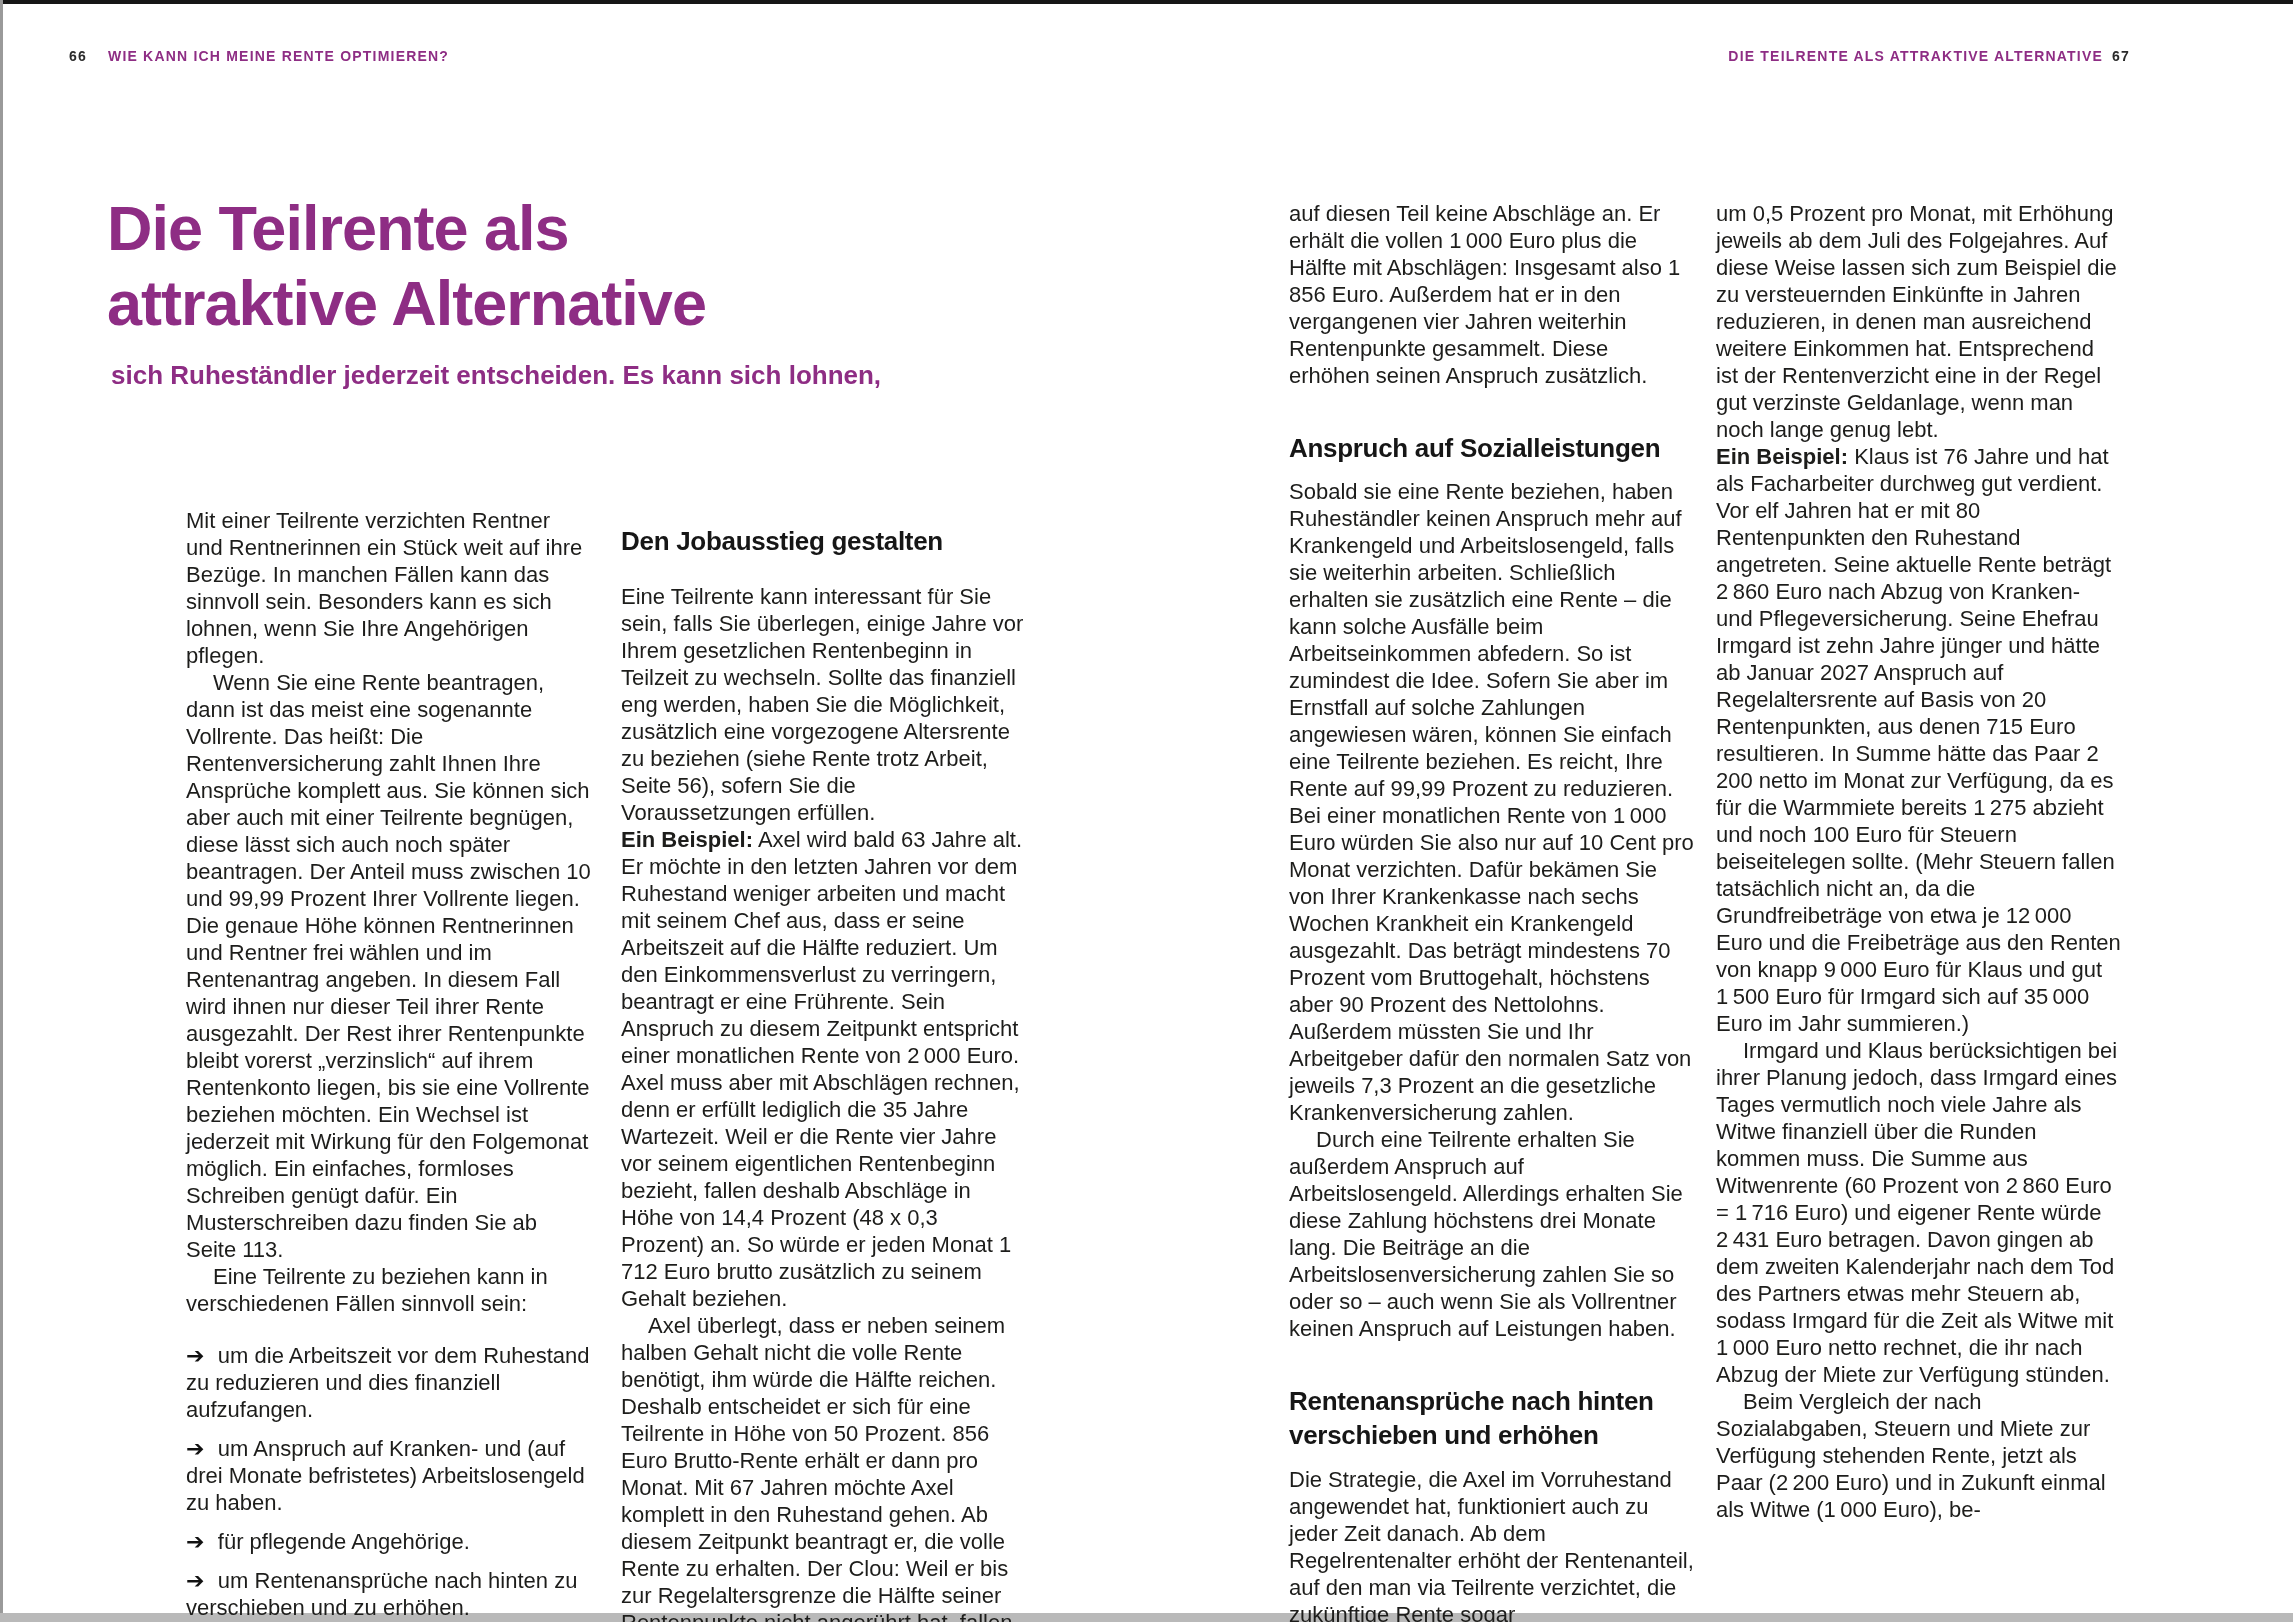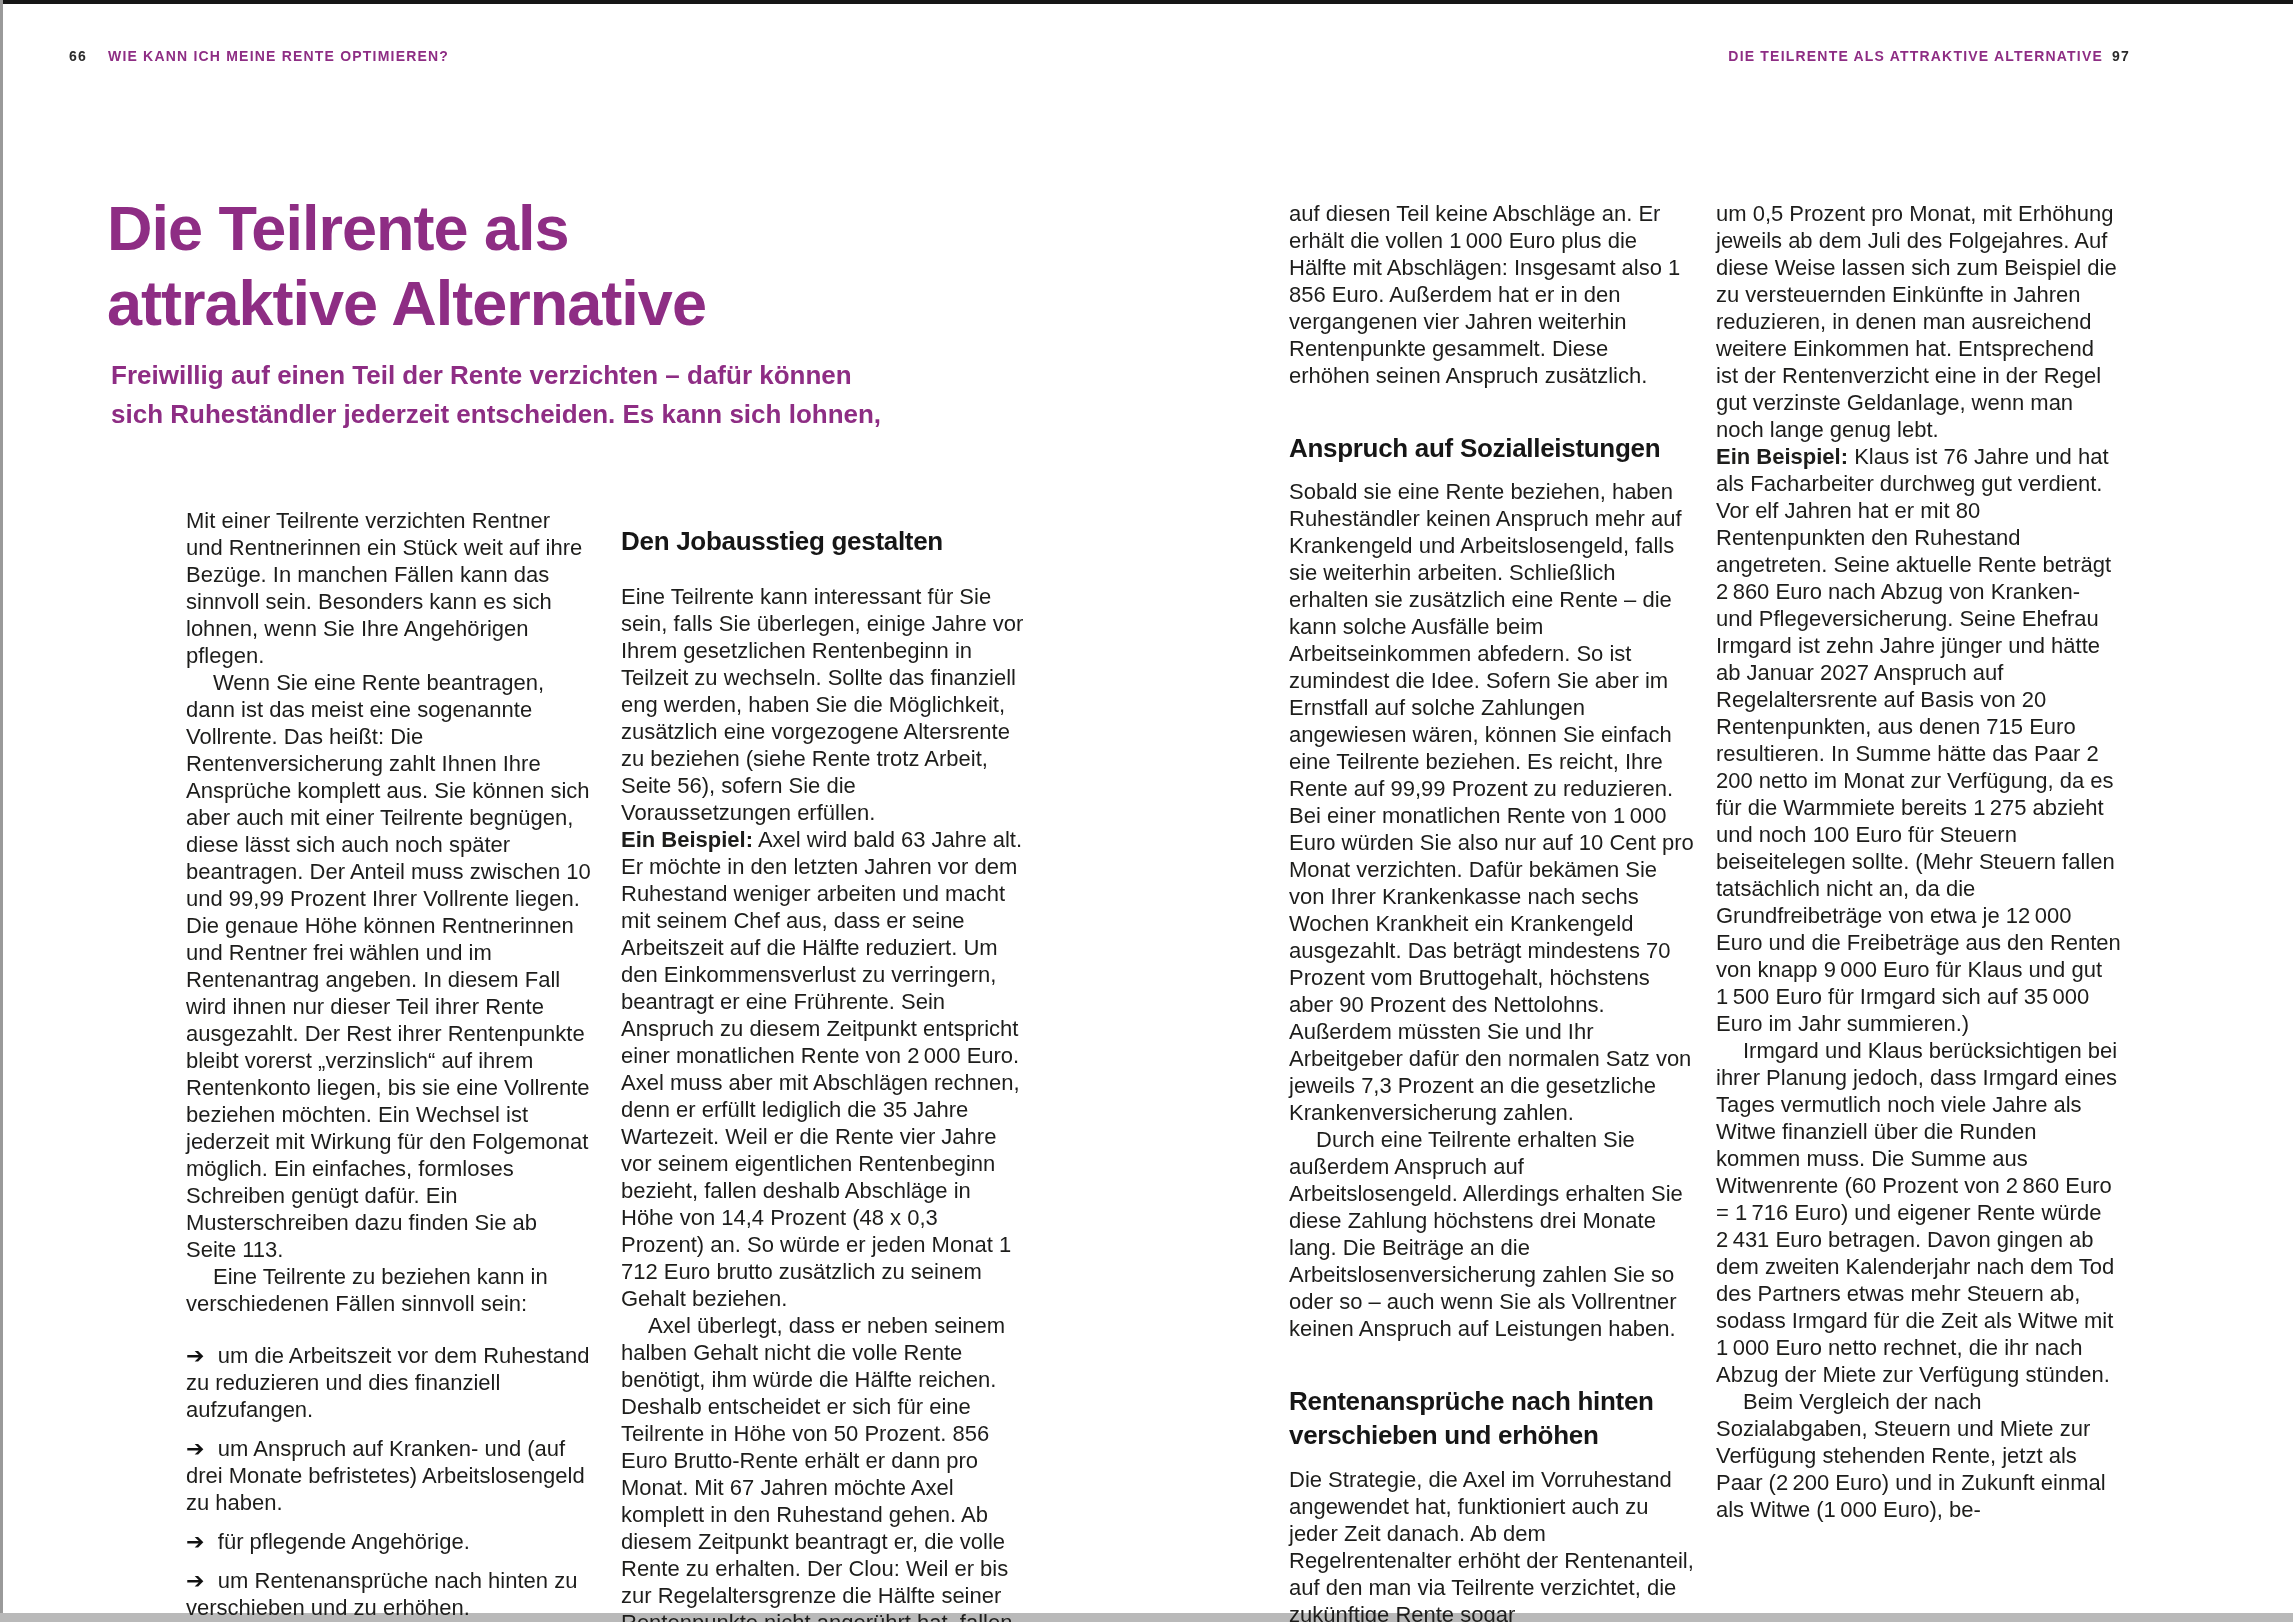--- a/index.html
+++ b/index.html
@@ -64,30 +64,29 @@
 <div class="edge-left"></div>
 <div class="edge-bottom"></div>
 
 <div class="running-head rh-left">
   <span class="pagenum">66</span>
   <span class="section">WIE KANN ICH MEINE RENTE OPTIMIEREN?</span>
 </div>
 
 <div class="running-head rh-right">
   <span class="section">DIE TEILRENTE ALS ATTRAKTIVE ALTERNATIVE</span>
-  <span class="pagenum">97</span>
+  <span class="pagenum">67</span>
 </div>
 
 <div class="main-title">
   <div>Die Teilrente als</div>
   <div>attraktive Alternative</div>
 </div>
 
 <div class="lede">
-  <div>Freiwillig auf einen Teil der Rente verzichten – dafür können</div>
   <div>sich Ruheständler jederzeit entscheiden. Es kann sich lohnen,</div>
 </div>
 
 <div class="col col-1">
     <p class="p">Mit einer Teilrente verzichten Rentner und Rentnerinnen ein Stück weit auf ihre Bezüge. In manchen Fällen kann das sinnvoll sein. Besonders kann es sich lohnen, wenn Sie Ihre Angehörigen pflegen.</p>
     <p class="p indent">Wenn Sie eine Rente beantragen, dann ist das meist eine sogenannte Vollrente. Das heißt: Die Rentenversicherung zahlt Ihnen Ihre Ansprüche komplett aus. Sie können sich aber auch mit einer Teilrente begnügen, diese lässt sich auch noch später beantragen. Der Anteil muss zwischen 10 und 99,99 Prozent Ihrer Vollrente liegen. Die genaue Höhe können Rentnerinnen und Rentner frei wählen und im Rentenantrag angeben. In diesem Fall wird ihnen nur dieser Teil ihrer Rente ausgezahlt. Der Rest ihrer Rentenpunkte bleibt vorerst „verzinslich“ auf ihrem Rentenkonto liegen, bis sie eine Vollrente beziehen möchten. Ein Wechsel ist jederzeit mit Wirkung für den Folgemonat möglich. Ein einfaches, formloses Schreiben genügt dafür. Ein Musterschreiben dazu finden Sie ab Seite 113.</p>
     <p class="p indent">Eine Teilrente zu beziehen kann in verschiedenen Fällen sinnvoll sein:</p>
     <div class="bullet"><span class="arrow">➔</span>um die Arbeitszeit vor dem Ruhestand zu reduzieren und dies finanziell aufzufangen.</div>
     <div class="bullet"><span class="arrow">➔</span>um Anspruch auf Kranken- und (auf drei Monate befristetes) Arbeitslosengeld zu haben.</div>
     <div class="bullet"><span class="arrow">➔</span>für pflegende Angehörige.</div>

